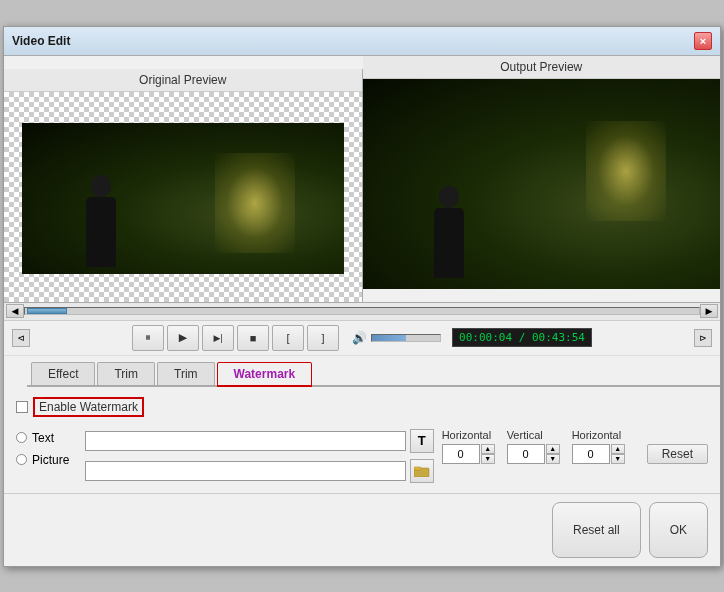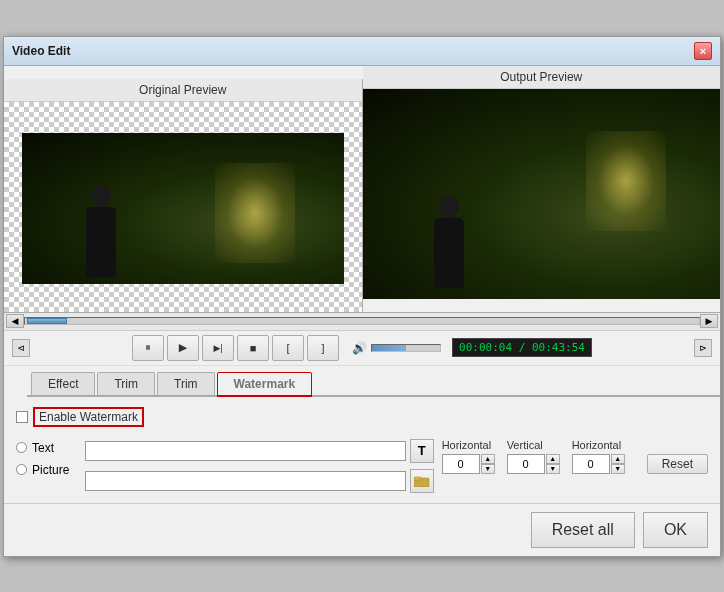--- a/index.html
+++ b/index.html
@@ -237,21 +237,21 @@
       border-bottom: none;
       cursor: pointer;
       font-size: 12px;
       color: #333;
       border-radius: 2px 2px 0 0;
     }
     .tab.active {
       background: #f0f0f0;
       border-bottom: 2px solid #f0f0f0;
       margin-bottom: -2px;
-      color: #737373;
+      color: #a21caf;
       border-color: #cc0000;
       font-weight: bold;
     }
     
     .watermark-panel {
       padding: 10px 12px;
       background: #f0f0f0;
     }
     .enable-row {
       display: flex;
@@ -376,27 +376,27 @@
     .bottom-bar {
       display: flex;
       justify-content: flex-end;
       align-items: center;
       padding: 8px 12px;
       gap: 8px;
       background: #f0f0f0;
       border-top: 1px solid #ccc;
     }
     .bottom-btn {
-      padding: 8px 20px;
+      padding: 20px 20px;
       background: linear-gradient(to bottom, #f5f5f5, #e0e0e0);
       border: 1px solid #aaa;
       cursor: pointer;
-      font-size: 16px;
-      color: #333;
-      border-radius: 0;
+      font-size: 12px;
+      color: #333;
+      border-radius: 8px;
     }
     .right-section {
       display: flex;
       align-items: flex-end;
       gap: 12px;
     }
   </style>
 </head>
 <body>
 

